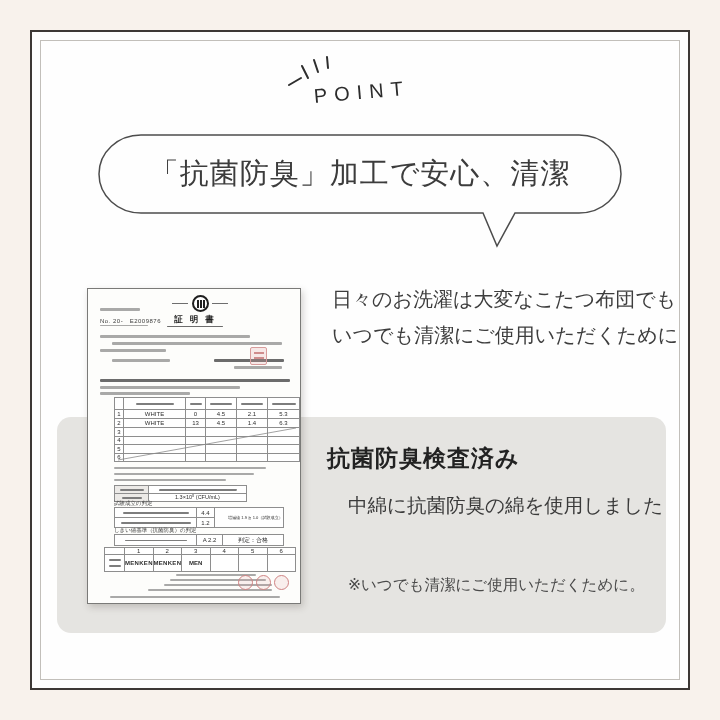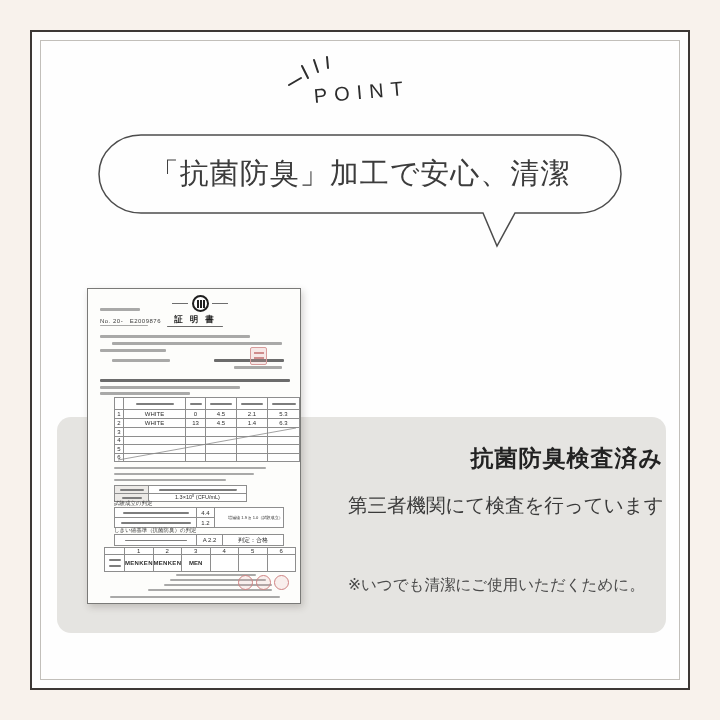--- a/index.html
+++ b/index.html
@@ -30,21 +30,21 @@
     left:98px; top:134px; width:524px; height:80px;
     display:flex; align-items:center; justify-content:center;
     font-size:29px; color:#3c3c3c; letter-spacing:1px; white-space:nowrap;
   }
 
   
   .intro { left:332px; top:281px; width:336px; font-size:20px; line-height:36px; color:#3d3d3d; white-space:nowrap; }
 
   
   .panel { left:57px; top:417px; width:609px; height:216px; background:#e5e4e1; border-radius:14px; }
-  .panel-heading { left:327px; top:443px; width:336px; text-align:right; font-size:23px; font-weight:bold; color:#222; letter-spacing:1px; }
+  .panel-heading { left:327px; top:443px; width:336px; text-align:left; font-size:23px; font-weight:bold; color:#222; letter-spacing:1px; }
   .panel-body { left:348px; top:491px; font-size:19.5px; line-height:29px; color:#3a3a3a; white-space:nowrap; }
   .panel-note { left:348px; top:575px; font-size:15.5px; color:#4a4a4a; white-space:nowrap; }
 
   
   .cert { left:87px; top:288px; width:214px; height:316px; background:#fdfdfb; border:1px solid #7a7a78;
           box-shadow:2px 3px 7px rgba(60,50,40,.22); z-index:3; }
   .tl { position:absolute; height:2.5px; background:#949494; border-radius:1px; opacity:.8; }
   .tl.d { background:#5c5c5c; opacity:.9; }
   .emblem { left:104px; top:6px; width:17px; height:17px; border:2px solid #1f1f1f; border-radius:50%;
             display:flex; align-items:center; justify-content:center; background:#fff; }
@@ -82,26 +82,28 @@
   </g>
 </svg>
 <div class="abs point-word">POINT</div>
 
 <svg class="abs bubble-wrap" width="524" height="118" viewBox="0 0 524 118">
   <path d="M 43 1 H 481 C 504 1 523 18 523 40 C 523 62 504 79 481 79 H 417 L 399 112 L 385 79 H 43 C 20 79 1 62 1 40 C 1 18 20 1 43 1 Z" fill="#fefefe" stroke="#4c4c4c" stroke-width="1.5"></path>
 </svg>
 <div class="abs bubble-text">「抗菌防臭」加工で安心、清潔</div>
 
 <div class="abs intro">
+  <div>日々のお洗濯は大変なこたつ布団でも</div>
+  <div>いつでも清潔にご使用いただくために</div>
 </div>
 
 <div class="abs panel"></div>
 <div class="abs panel-heading">抗菌防臭検査済み</div>
 <div class="abs panel-body">
-  <div>第三者機関にて検査を行っています</div>
+  <div>中綿に抗菌防臭の綿を使用しました</div>
 </div>
 <div class="abs panel-note">※いつでも清潔にご使用いただくために。</div>
 
 <div class="abs cert">
 
   <div class="tl" style="left:12px;top:19px;width:40px;"></div>
 
   <div class="abs emblem">
       <div class="emblem-core"></div>
     </div>

